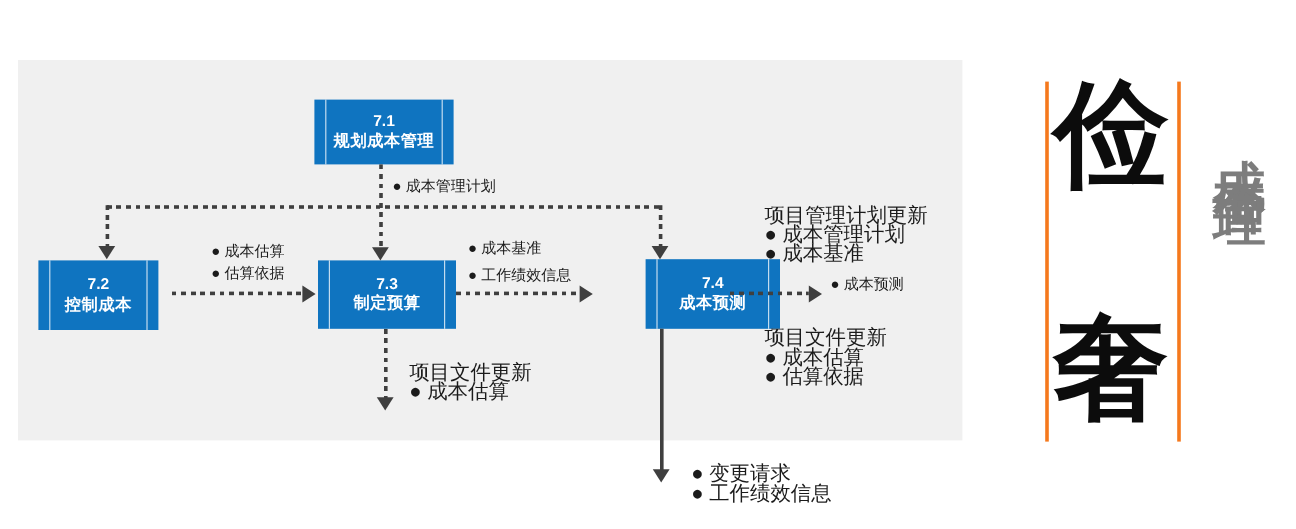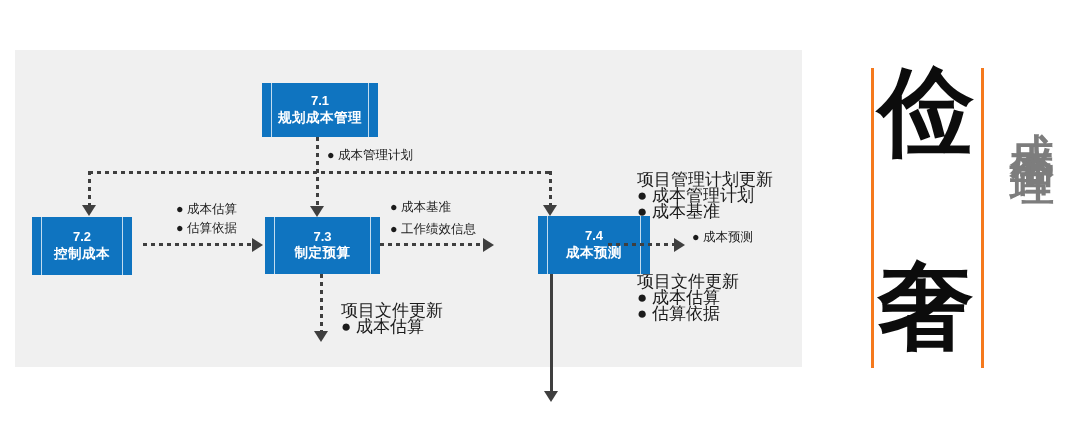--- a/index.html
+++ b/index.html
@@ -123,20 +123,24 @@
     <span>● 成本管理计划</span>
     <span>● 成本基准</span>
   </div>
 
   <div class="lblock" style="left:637px;top:274px;">
     <span>项目文件更新</span>
     <span>● 成本估算</span>
     <span>● 估算依据</span>
   </div>
 
+  <div class="lblock" style="left:576px;top:386px;line-height:17px;">
+    <span>● 变更请求</span>
+    <span>● 工作绩效信息</span>
+  </div>
 
   <div class="oline o1"></div>
   <div class="oline o2"></div>
   <div class="bigchar bg-top">俭</div>
   <div class="bigchar bg-bottom">奢</div>
   <div class="vtitle">成本管理</div>
 
 </div>
 
 </body></html>

